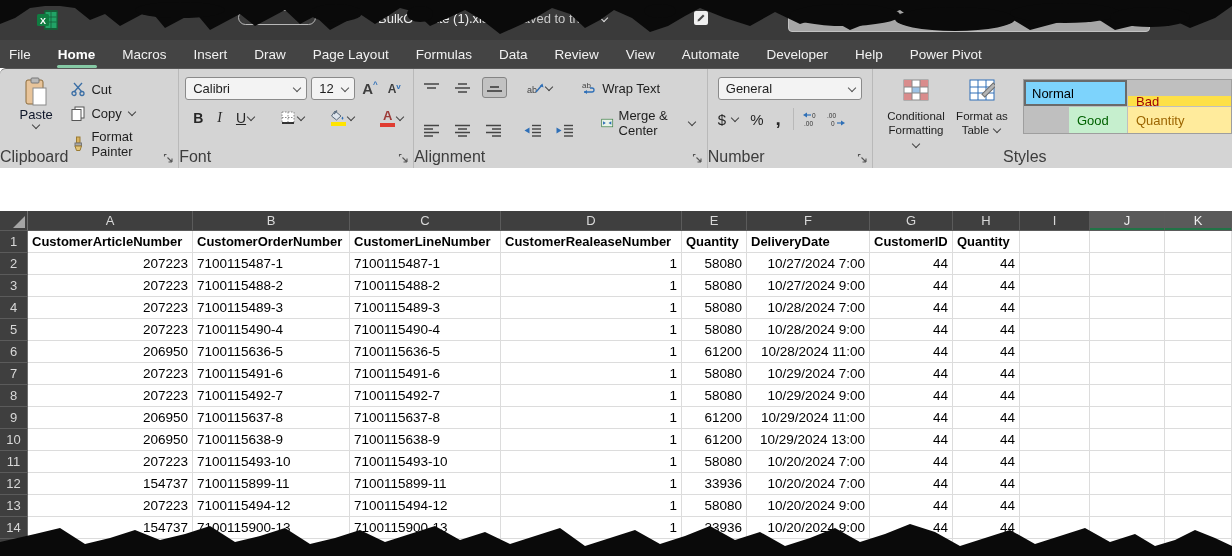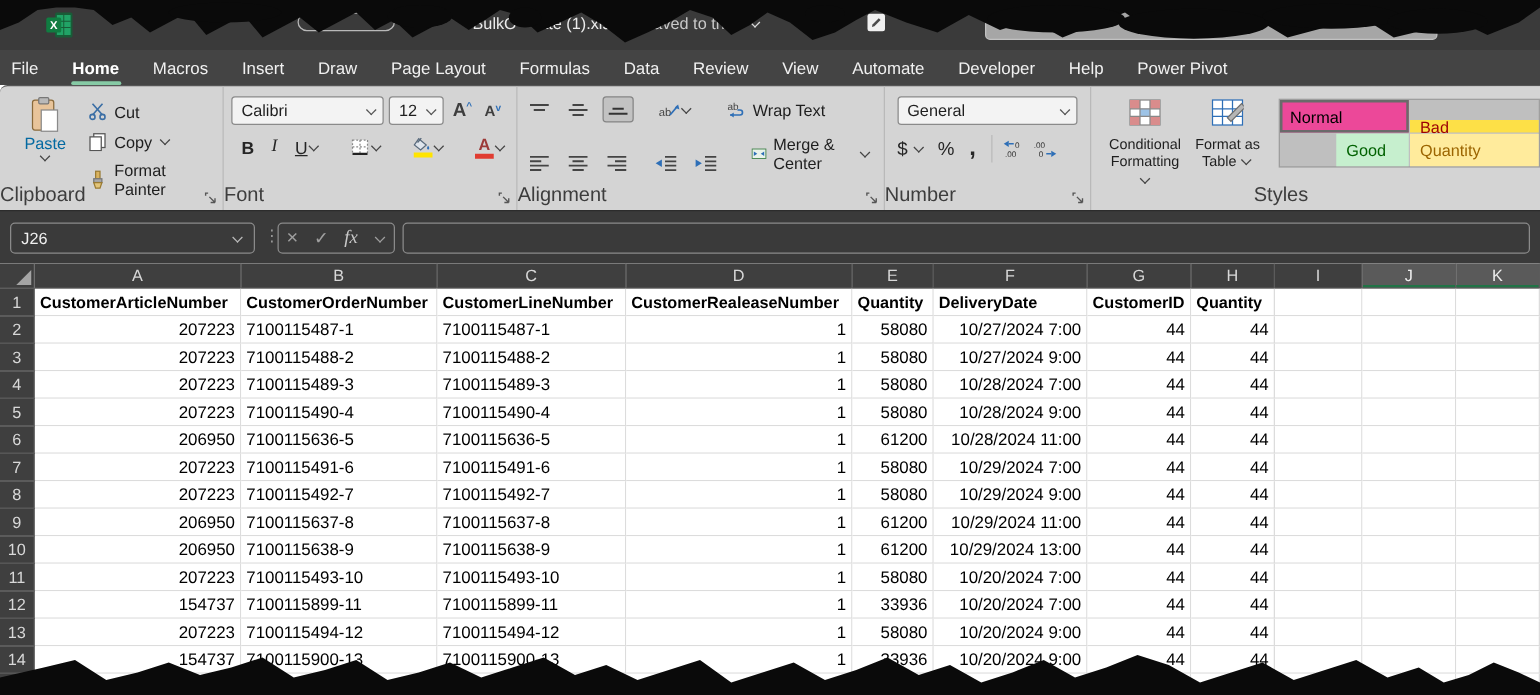--- a/index.html
+++ b/index.html
@@ -32,21 +32,21 @@
   .rlabel{position:absolute;bottom:2px;left:0;right:0;font-size:16px;color:#3d3d3d;}
   .launcher{position:absolute;right:4px;bottom:4px;width:11px;height:11px;}
   .chev{display:inline-block;width:6px;height:6px;border-right:1.4px solid currentColor;border-bottom:1.4px solid currentColor;transform:rotate(45deg);margin:0 2px 2px 2px;flex:none;}
   .ribbon .chev{color:#444;}
   .rbtn{display:flex;align-items:center;gap:5px;color:#1e1e1e;font-size:13px;padding:2px 4px;border-radius:3px;}
   .icon16{width:16px;height:16px;flex:none;}
   .sel-box{background:#c2c2c2;border:1px solid #848484;border-radius:3px;}
 
   
   .g-clipboard{width:180px;display:flex;}
-  .paste-big{width:58px;display:flex;flex-direction:column;align-items:center;margin-left:8px;color:#0369a1;font-size:13px;}
+  .paste-big{width:58px;display:flex;flex-direction:column;align-items:center;margin-left:8px;color:#0f172a;font-size:13px;}
   .clip-col{display:flex;flex-direction:column;gap:4px;margin-left:2px;margin-top:2px;}
 
   
   .g-font{width:235px;}
   .combo{background:#f3f3f3;border:1px solid #8a8a8a;border-radius:3px;height:23px;display:flex;align-items:center;
          font-size:13px;color:#1e1e1e;padding:0 4px 0 7px;justify-content:space-between;}
   .combo .chev{color:#555;}
   .fnt-row1{display:flex;gap:4px;align-items:center;padding:0 6px;}
   .fnt-row2{display:flex;align-items:center;gap:2px;padding:7px 6px 0 8px;}
   .fbtn{font-size:14px;color:#262626;padding:1px 6px;display:flex;align-items:center;}
@@ -426,45 +426,29 @@
           <rect x="1" y="1" width="24" height="20" fill="#fff" stroke="#2e6fb7"></rect>
           <line x1="9" y1="1" x2="9" y2="21" stroke="#2e6fb7"></line>
             <line x1="17" y1="1" x2="17" y2="21" stroke="#2e6fb7"></line>
           <line x1="1" y1="8" x2="25" y2="8" stroke="#2e6fb7"></line>
             <line x1="1" y1="14" x2="25" y2="14" stroke="#2e6fb7"></line>
           <rect x="12" y="9" width="16" height="4" fill="#b5b5b5" stroke="#6e6e6e" transform="rotate(-45 20 11)"></rect>
         </svg>
         <span class="lbl"><span>Format as Table</span> <span class="chev"></span></span>
       </div>
       <div class="gallery" id="styles-gallery">
-          <div class="gitem selected" style="background: #ec4899; color: rgb(0, 0, 0);">Normal</div>
+          <div class="gitem selected" style="background: #7dd3fc; color: rgb(0, 0, 0);">Normal</div>
           <div class="gitem" style="background: #fde047; color: rgb(156, 0, 6); margin-top: 16px;">Bad</div>
           <div class="gitem" style="background: rgb(198, 239, 206); color: rgb(0, 97, 0); margin-left: 45px;">Good</div>
           <div class="gitem" style="background: rgb(255, 235, 156); color: rgb(156, 101, 0);">Quantity</div>
         </div>
       <div class="rlabel" style="left:130px;right:auto;width:80px;">Styles</div>
     </div>
   </div>
 
-  <div class="fbar">
-    <div class="namebox">
-      <span>J26</span>
-      <span class="chev"></span>
-    </div>
-    <div class="fdots">⋮</div>
-    <div class="fbtns">
-      <span style="font-size:16px;">×</span>
-      <span>✓</span>
-      <span class="fx">fx</span>
-      <span class="chev"></span>
-    </div>
-    <div class="finput">
-        <span></span>
-      </div>
-  </div>
 
   <div class="sheet" id="sheet" style="grid-template-columns: 28px 165px 157px 151px 181px 65px 123px 83px 67px 70px 75px 67px; grid-template-rows: 20px repeat(14, 22px) 1fr;">
       <div class="corner"></div>
       <div class="hcell">A</div>
       <div class="hcell">B</div>
       <div class="hcell">C</div>
       <div class="hcell">D</div>
       <div class="hcell">E</div>
       <div class="hcell">F</div>
       <div class="hcell">G</div>

